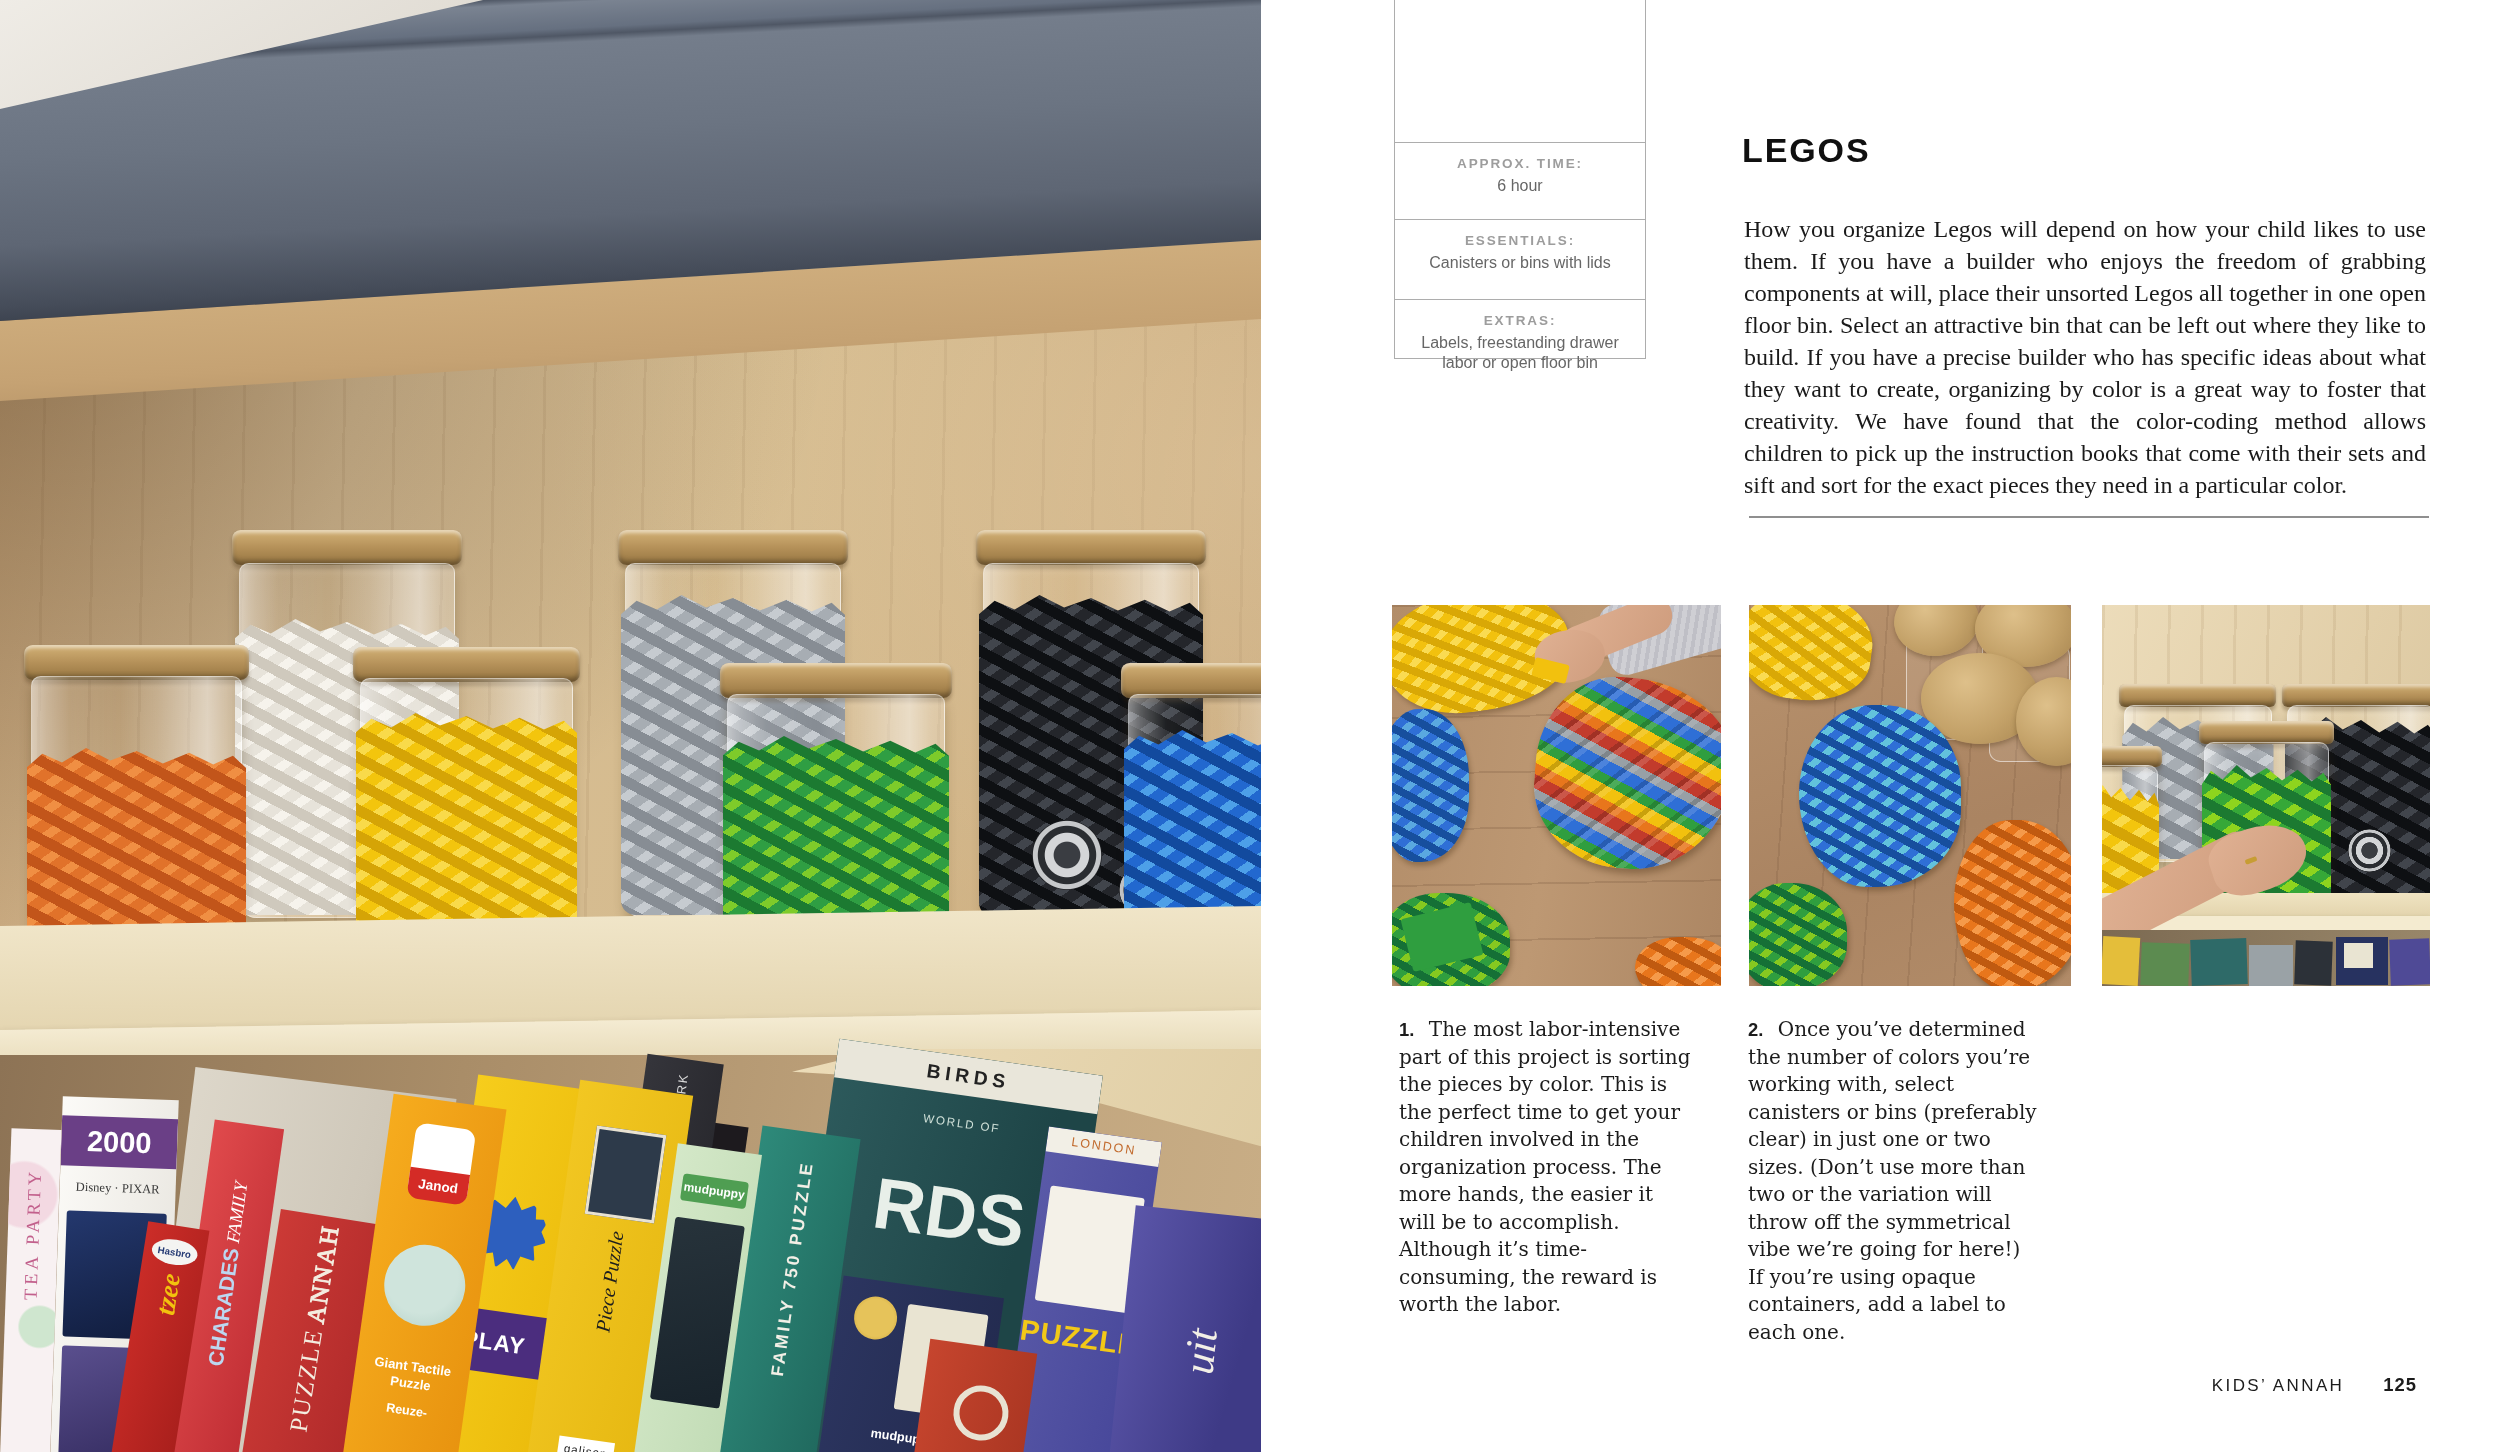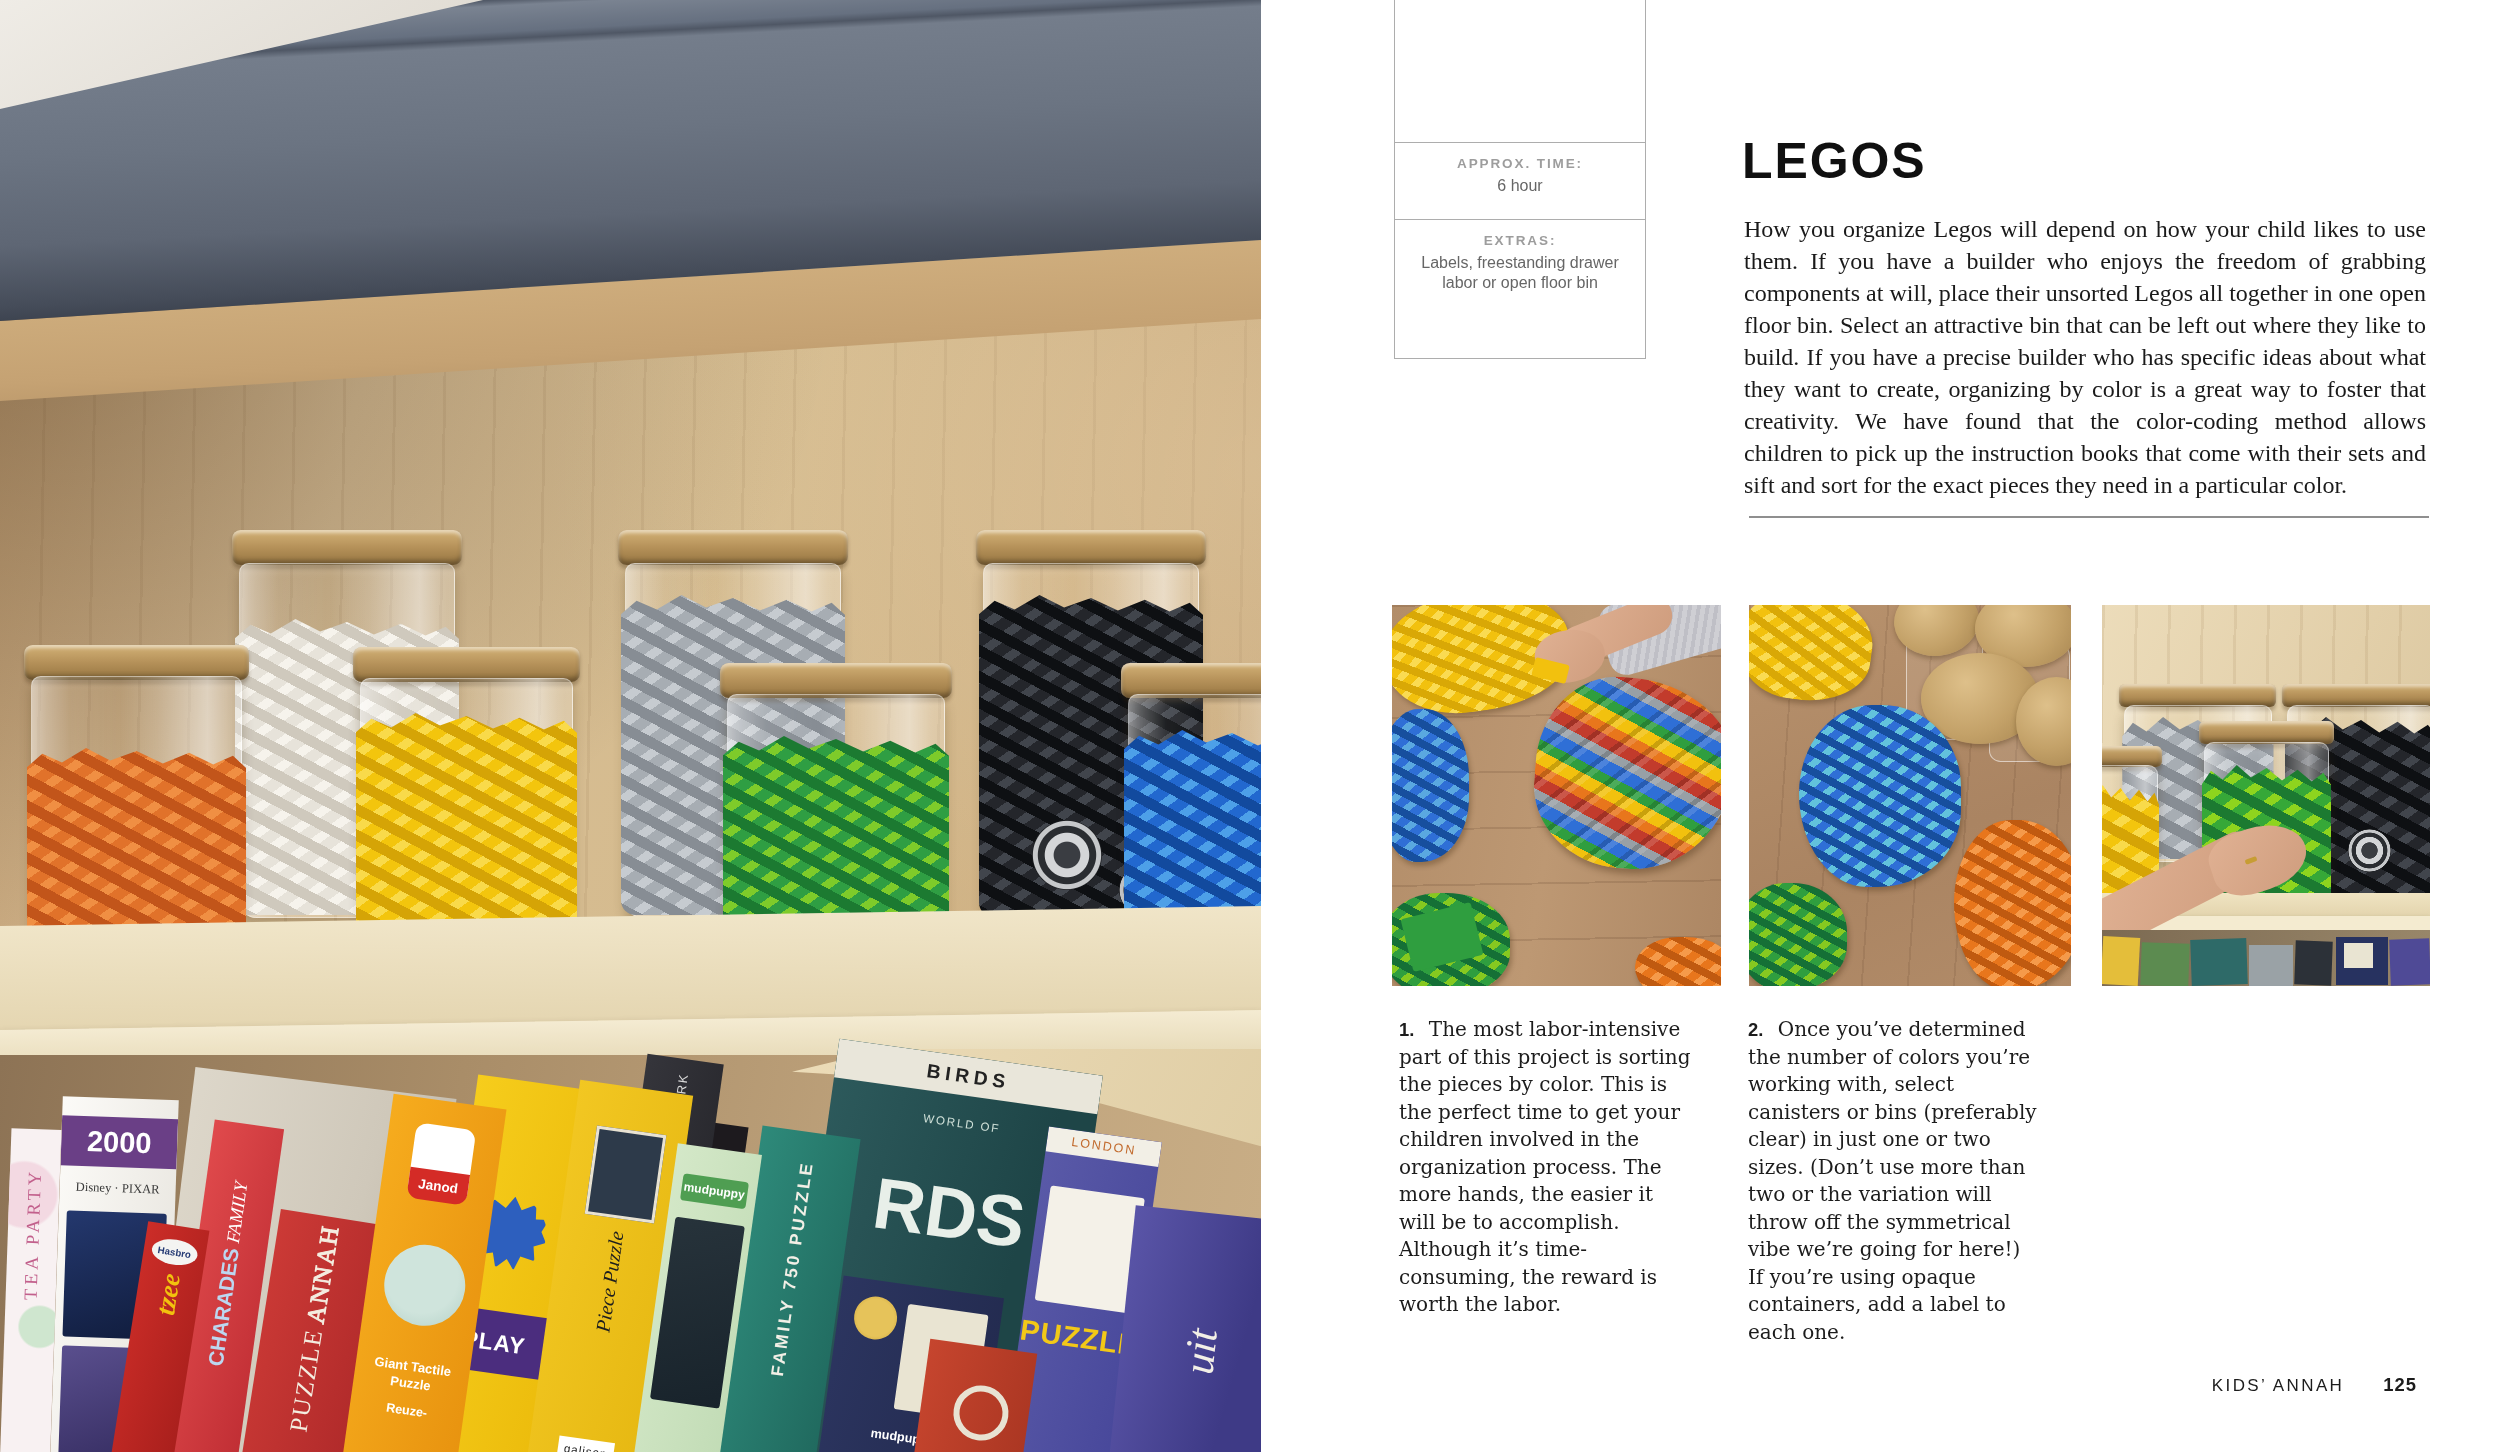--- a/index.html
+++ b/index.html
@@ -62,21 +62,21 @@
   .bxlabel{position:absolute;left:0;right:0;text-align:center;}
 
   
   .infobox{position:absolute;left:1394px;top:0;width:252px;height:359px;box-sizing:border-box;
     border-left:1.9px solid #adadad;border-right:1.9px solid #adadad;border-bottom:1.9px solid #adadad;}
   .cell{box-sizing:border-box;text-align:center;border-top:1.9px solid #adadad;padding-top:12.6px;}
   .cell.first{border-top:none;}
   .cell .lab{font-size:13.5px;font-weight:bold;letter-spacing:1.9px;color:#9d9d9d;}
   .cell .val{font-size:16px;color:#666;line-height:20px;margin-top:5.8px;padding:0 9.7px;}
 
-  .title{position:absolute;left:1742px;top:100px;font-size:50px;line-height:54px;font-weight:900;
+  .title{position:absolute;left:1742px;top:100px;font-size:34px;line-height:54px;font-weight:900;
     letter-spacing:1.9px;color:#101010;}
   .bodytext{position:absolute;left:1744px;top:189px;width:682px;
     font-family:"Liberation Serif",serif;font-size:24px;line-height:32px;color:#1a1a1a;
     text-align:justify;}
   .rule{position:absolute;left:1749px;top:516px;width:680px;height:1.9px;background:#8f8f8f;}
 
   .ph{position:absolute;top:605px;height:381px;overflow:hidden;}
   .p1{left:1392px;width:329px;
     background:repeating-linear-gradient(179deg, rgba(80,50,30,.16) 0 1.9px, rgba(0,0,0,0) 1.9px 56px),
       linear-gradient(100deg,#b28d69,#bd9873 50%,#ac8663);}
@@ -257,20 +257,24 @@
       <span class="vtext" style="font-family:'Liberation Serif',serif;font-style:italic;font-size:43px;color:#f2efe6;margin-top:116px;">uit</span>
     </div>
   </div>
 
   <div class="infobox">
     <div class="cell first" style="height:106px;"></div>
     <div class="cell" style="height:77px;margin-top:36px;">
       <div class="lab">APPROX. TIME:</div>
       <div class="val">6 hour</div>
     </div>
+    <div class="cell" style="height:80px;">
+      <div class="lab">ESSENTIALS:</div>
+      <div class="val">Canisters or bins with lids</div>
+    </div>
     <div class="cell" style="height:94px;">
       <div class="lab">EXTRAS:</div>
       <div class="val">Labels, freestanding drawer labor or open floor bin</div>
     </div>
   </div>
 
   <h1 class="title">LEGOS</h1>
   <p class="bodytext">How you organize Legos will depend on how your child likes to use them. If you have a builder who enjoys the freedom of grabbing components at will, place their unsorted Legos all together in one open floor bin. Select an attractive bin that can be left out where they like to build. If you have a precise builder who has specific ideas about what they want to create, organizing by color is a great way to foster that creativity. We have found that the color-coding method allows children to pick up the instruction books that come with their sets and sift and sort for the exact pieces they need in a particular color.</p>
   <div class="rule"></div>
 

